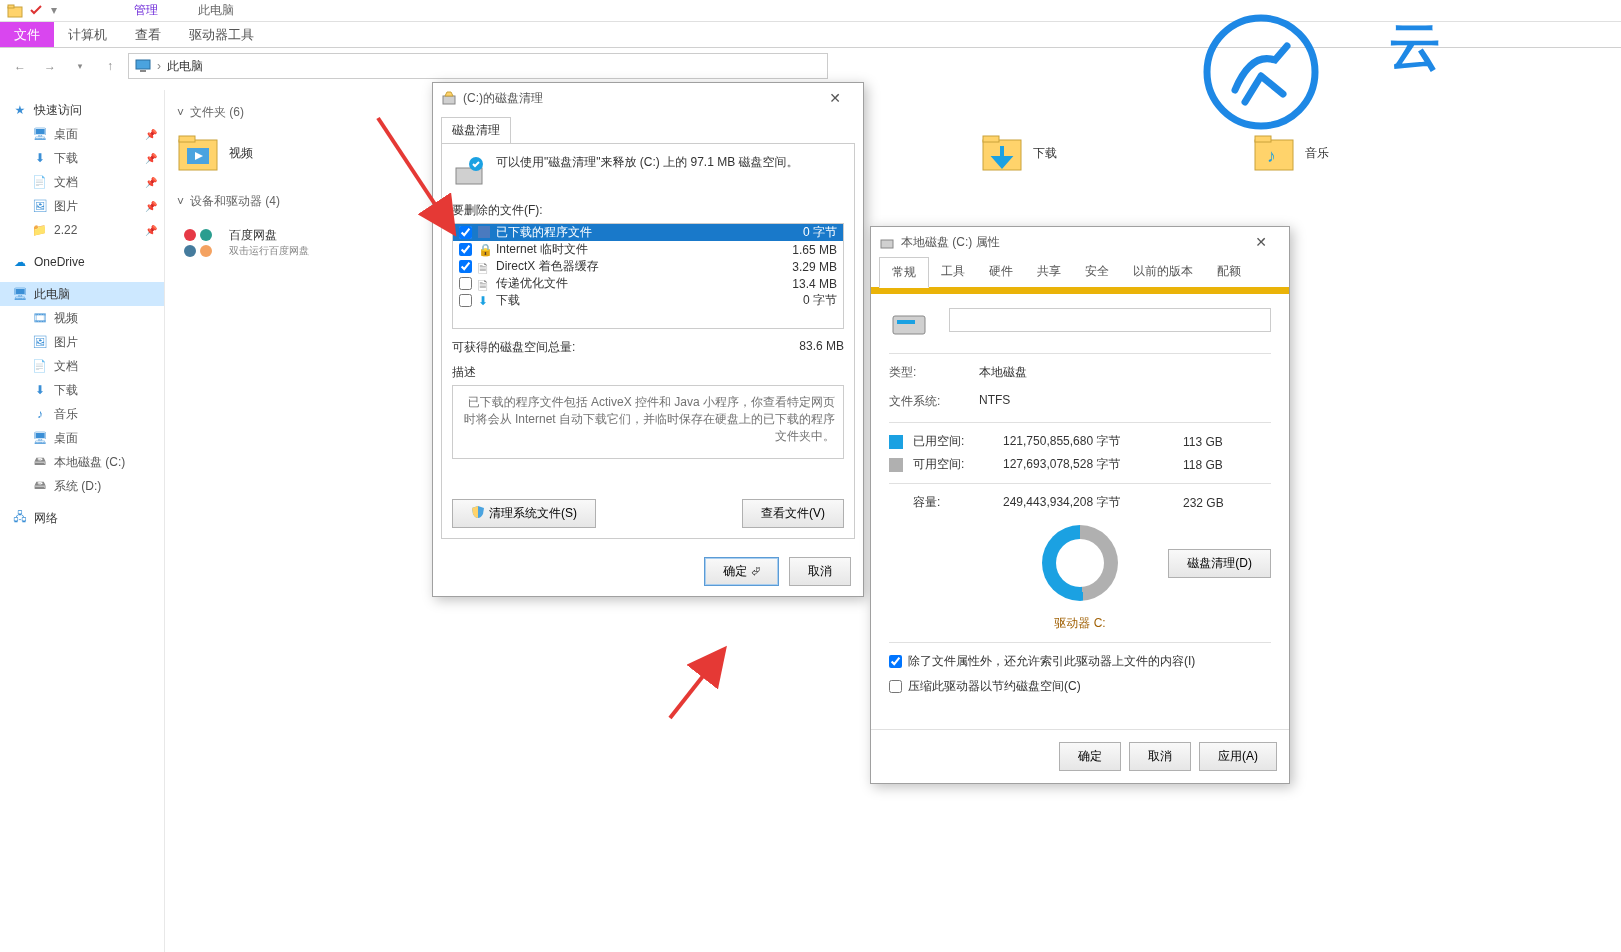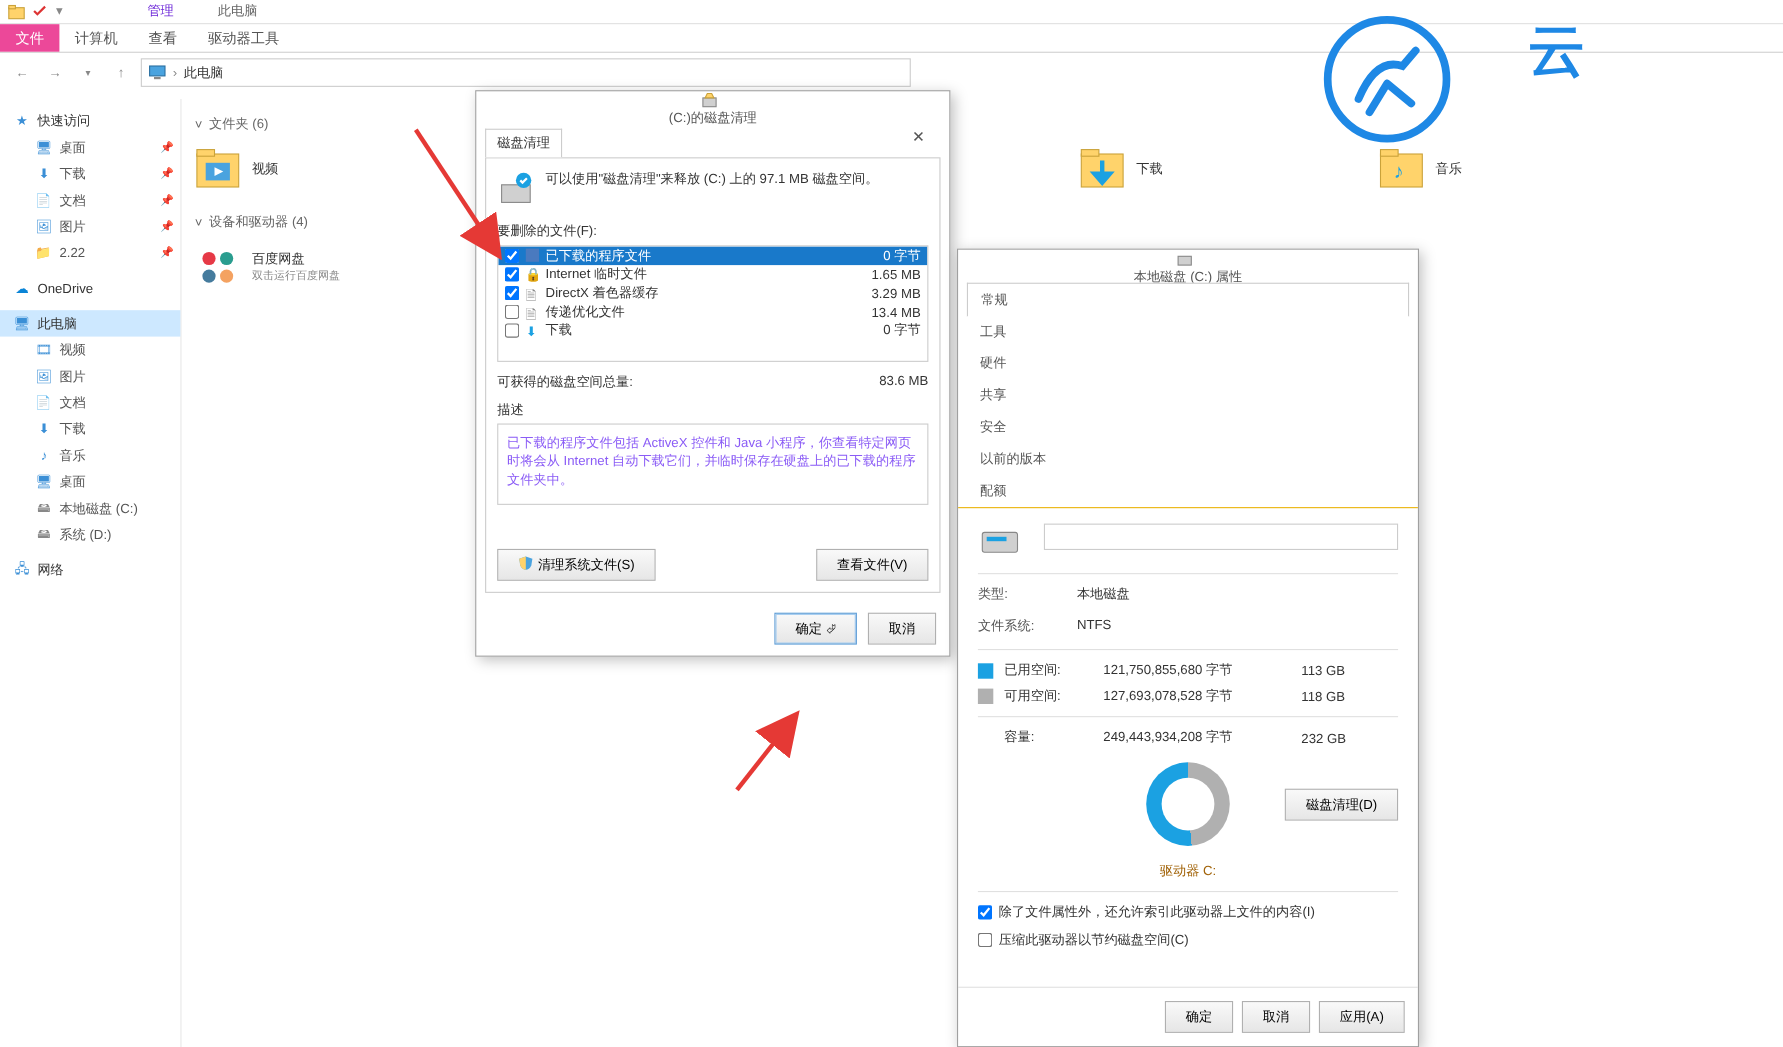--- a/index.html
+++ b/index.html
@@ -2,21 +2,21 @@
 <html><head>
 <meta charset="utf-8">
 <style>
 * { box-sizing: border-box; margin: 0; padding: 0; }
 body { font-family: "Microsoft YaHei", sans-serif; font-size: 12px; background: #fff; color: #333; width: 1621px; height: 952px; position: relative; overflow: hidden; }
 
 
 .titlebar { height: 22px; display: flex; align-items: center; background: #fff; border-bottom: 1px solid #e0e0e0; padding: 0 4px; }
 .titlebar .qat-icon { width: 16px; height: 16px; margin: 0 3px; }
 .ribbon-tab { padding: 4px 14px; font-size: 13px; color: #555; background: #f9f9f9; }
-.ribbon-tab.file { background: #ec4899; color: #fff; }
+.ribbon-tab.file { background: #d946ef; color: #fff; }
 .ribbon-subrow { display: flex; height: 26px; border-bottom: 1px solid #d0d0d0; }
 .ribbon-subtab { padding: 4px 14px; font-size: 13px; color: #555; }
 
 
 .navbar { display: flex; align-items: center; height: 36px; padding: 4px 8px; gap: 6px; }
 .nav-arrow { width: 24px; height: 24px; display: flex; align-items: center; justify-content: center; color: #888; }
 .addrbar { flex: 0 0 700px; border: 1px solid #ccc; height: 26px; display: flex; align-items: center; padding: 0 6px; gap: 6px; }
 .addr-icon { width: 16px; height: 16px; }
 
 
@@ -36,48 +36,48 @@
 .folder-item { display: flex; align-items: center; gap: 10px; width: 240px; height: 52px; }
 .folder-icon { width: 42px; height: 42px; }
 .folder-text { display: flex; flex-direction: column; }
 .folder-sub { color: #888; font-size: 10px; }
 .drive-bar-area { display: flex; flex-direction: column; }
 .drive-bar { width: 150px; height: 14px; border: 1px solid #bbb; background: #eee; margin-top: 2px; position: relative; }
 .drive-bar-fill { position: absolute; left: 0; top: 0; bottom: 0; background: #26a0da; }
 
 
 .dialog { position: absolute; background: #fff; border: 1px solid #a0a0a0; box-shadow: 3px 3px 12px rgba(0,0,0,0.25); }
-.dialog-title { height: 30px; display: flex; align-items: center; padding: 0 8px; color: #555; font-size: 12px; flex-direction: column; }
+.dialog-title { height: 30px; display: flex; align-items: center; padding: 0 8px; color: #555; font-size: 12px; }
 .dialog-title .dt-icon { width: 16px; height: 16px; margin-right: 6px; }
 .dialog-close { margin-left: auto; width: 40px; text-align: center; font-size: 14px; color: #555; }
 
 .dc-dialog { left: 432px; top: 82px; width: 432px; }
 .dc-tabs { display: flex; padding: 4px 8px 0 8px; }
 .dc-tab { border: 1px solid #ccc; border-bottom: none; background: #fff; padding: 4px 10px; font-size: 12px; }
 .dc-body { border: 1px solid #ccc; margin: 0 8px 8px 8px; padding: 10px; }
 .dc-info { display: flex; align-items: flex-start; gap: 10px; margin-bottom: 14px; }
 .dc-info-icon { width: 34px; height: 34px; flex: none; }
 .dc-label { margin-bottom: 4px; }
 .dc-listbox { border: 1px solid #ccc; height: 106px; overflow: hidden; }
 .dc-row { display: flex; align-items: center; height: 17px; padding: 0 6px; }
 .dc-row.selected { background: #1979ca; color: #fff; }
 .dc-chk { width: 13px; height: 13px; margin-right: 6px; }
 .dc-icon { width: 14px; height: 14px; margin-right: 4px; }
 .dc-size { margin-left: auto; }
 .dc-total { display: flex; margin-top: 10px; }
 .dc-total-val { margin-left: auto; }
 .dc-desc-label { margin-top: 8px; margin-bottom: 4px; }
-.dc-desc-box { border: 1px solid #ccc; padding: 8px; height: 74px; color: #8b5cf6; }
+.dc-desc-box { border: 1px solid #ccc; padding: 8px; height: 74px; color: #737373; text-align: right; }
 .dc-btnrow1 { display: flex; justify-content: space-between; margin-top: 40px; }
 .dc-btnrow2 { display: flex; justify-content: flex-end; gap: 10px; padding: 10px 12px; }
 .btn { border: 1px solid #b0b0b0; background: linear-gradient(#f9f9f9,#e6e6e6); padding: 5px 18px; font-size: 12px; display: inline-flex; align-items: center; gap: 4px; }
 .btn.default { border: 1px solid #5b9bd5; box-shadow: inset 0 0 0 1px #a8cef0; }
 
 .prop-dialog { left: 870px; top: 226px; width: 420px; }
-.prop-tabs { display: flex; border-bottom: 1px solid #eab308; padding: 0 8px; flex-direction: column; }
+.prop-tabs { display: flex; border-bottom: 7px solid #eab308; padding: 0 8px; }
 .prop-tab { padding: 6px 12px; color: #555; }
 .prop-tab.active { border: 1px solid #ccc; border-bottom: 1px solid #fff; margin-bottom: -1px; background: #fff; }
 .prop-body { padding: 14px 18px; }
 .prop-row { display: flex; align-items: flex-start; margin-bottom: 12px; }
 .prop-label { width: 90px; color: #555; }
 .prop-input { border: 1px solid #ccc; height: 24px; flex: 1; }
 .space-row { display: flex; align-items: center; margin-bottom: 6px; }
 .swatch { width: 14px; height: 14px; margin-right: 10px; }
 .space-label { width: 90px; }
 .space-bytes { width: 180px; }

